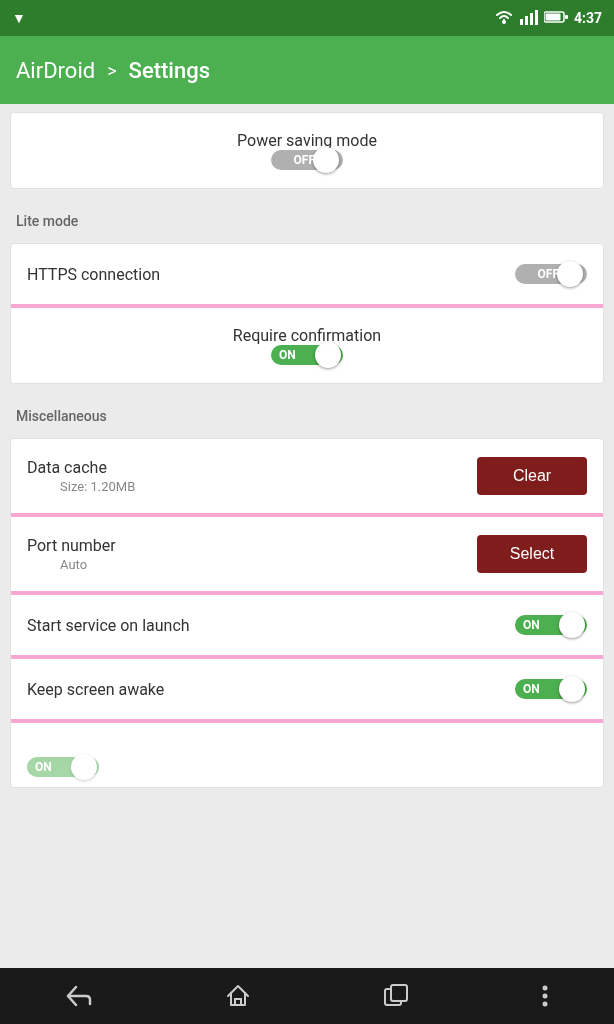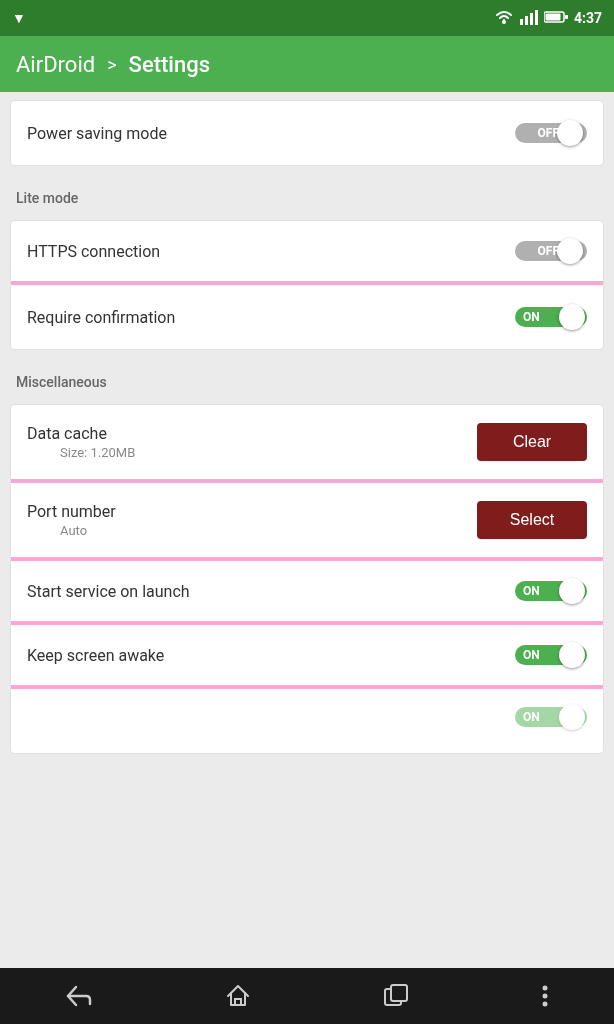--- a/index.html
+++ b/index.html
@@ -35,21 +35,21 @@
       align-items: center;
       gap: 6px;
       color: #fff;
       font-size: 14px;
       font-weight: bold;
     }
 
     
     .toolbar {
       background: #4caf50;
-      height: 56px;
+      height: 68px;
       display: flex;
       align-items: center;
       padding: 0 16px;
       gap: 8px;
     }
     .toolbar-title-app {
       color: #fff;
       font-size: 22px;
       font-weight: 400;
     }
@@ -84,20 +84,21 @@
     .setting-row {
       display: flex;
       align-items: center;
       justify-content: space-between;
       padding: 18px 16px;
       border-bottom: 4px solid #f9a8d4;
       min-height: 64px;
     }
     .setting-row:last-child {
       border-bottom: none;
+      flex-direction: column;
     }
 
     .setting-label {
       font-size: 16px;
       color: #333;
     }
     .setting-sublabel {
       font-size: 13px;
       color: #888;
       margin-top: 2px;

